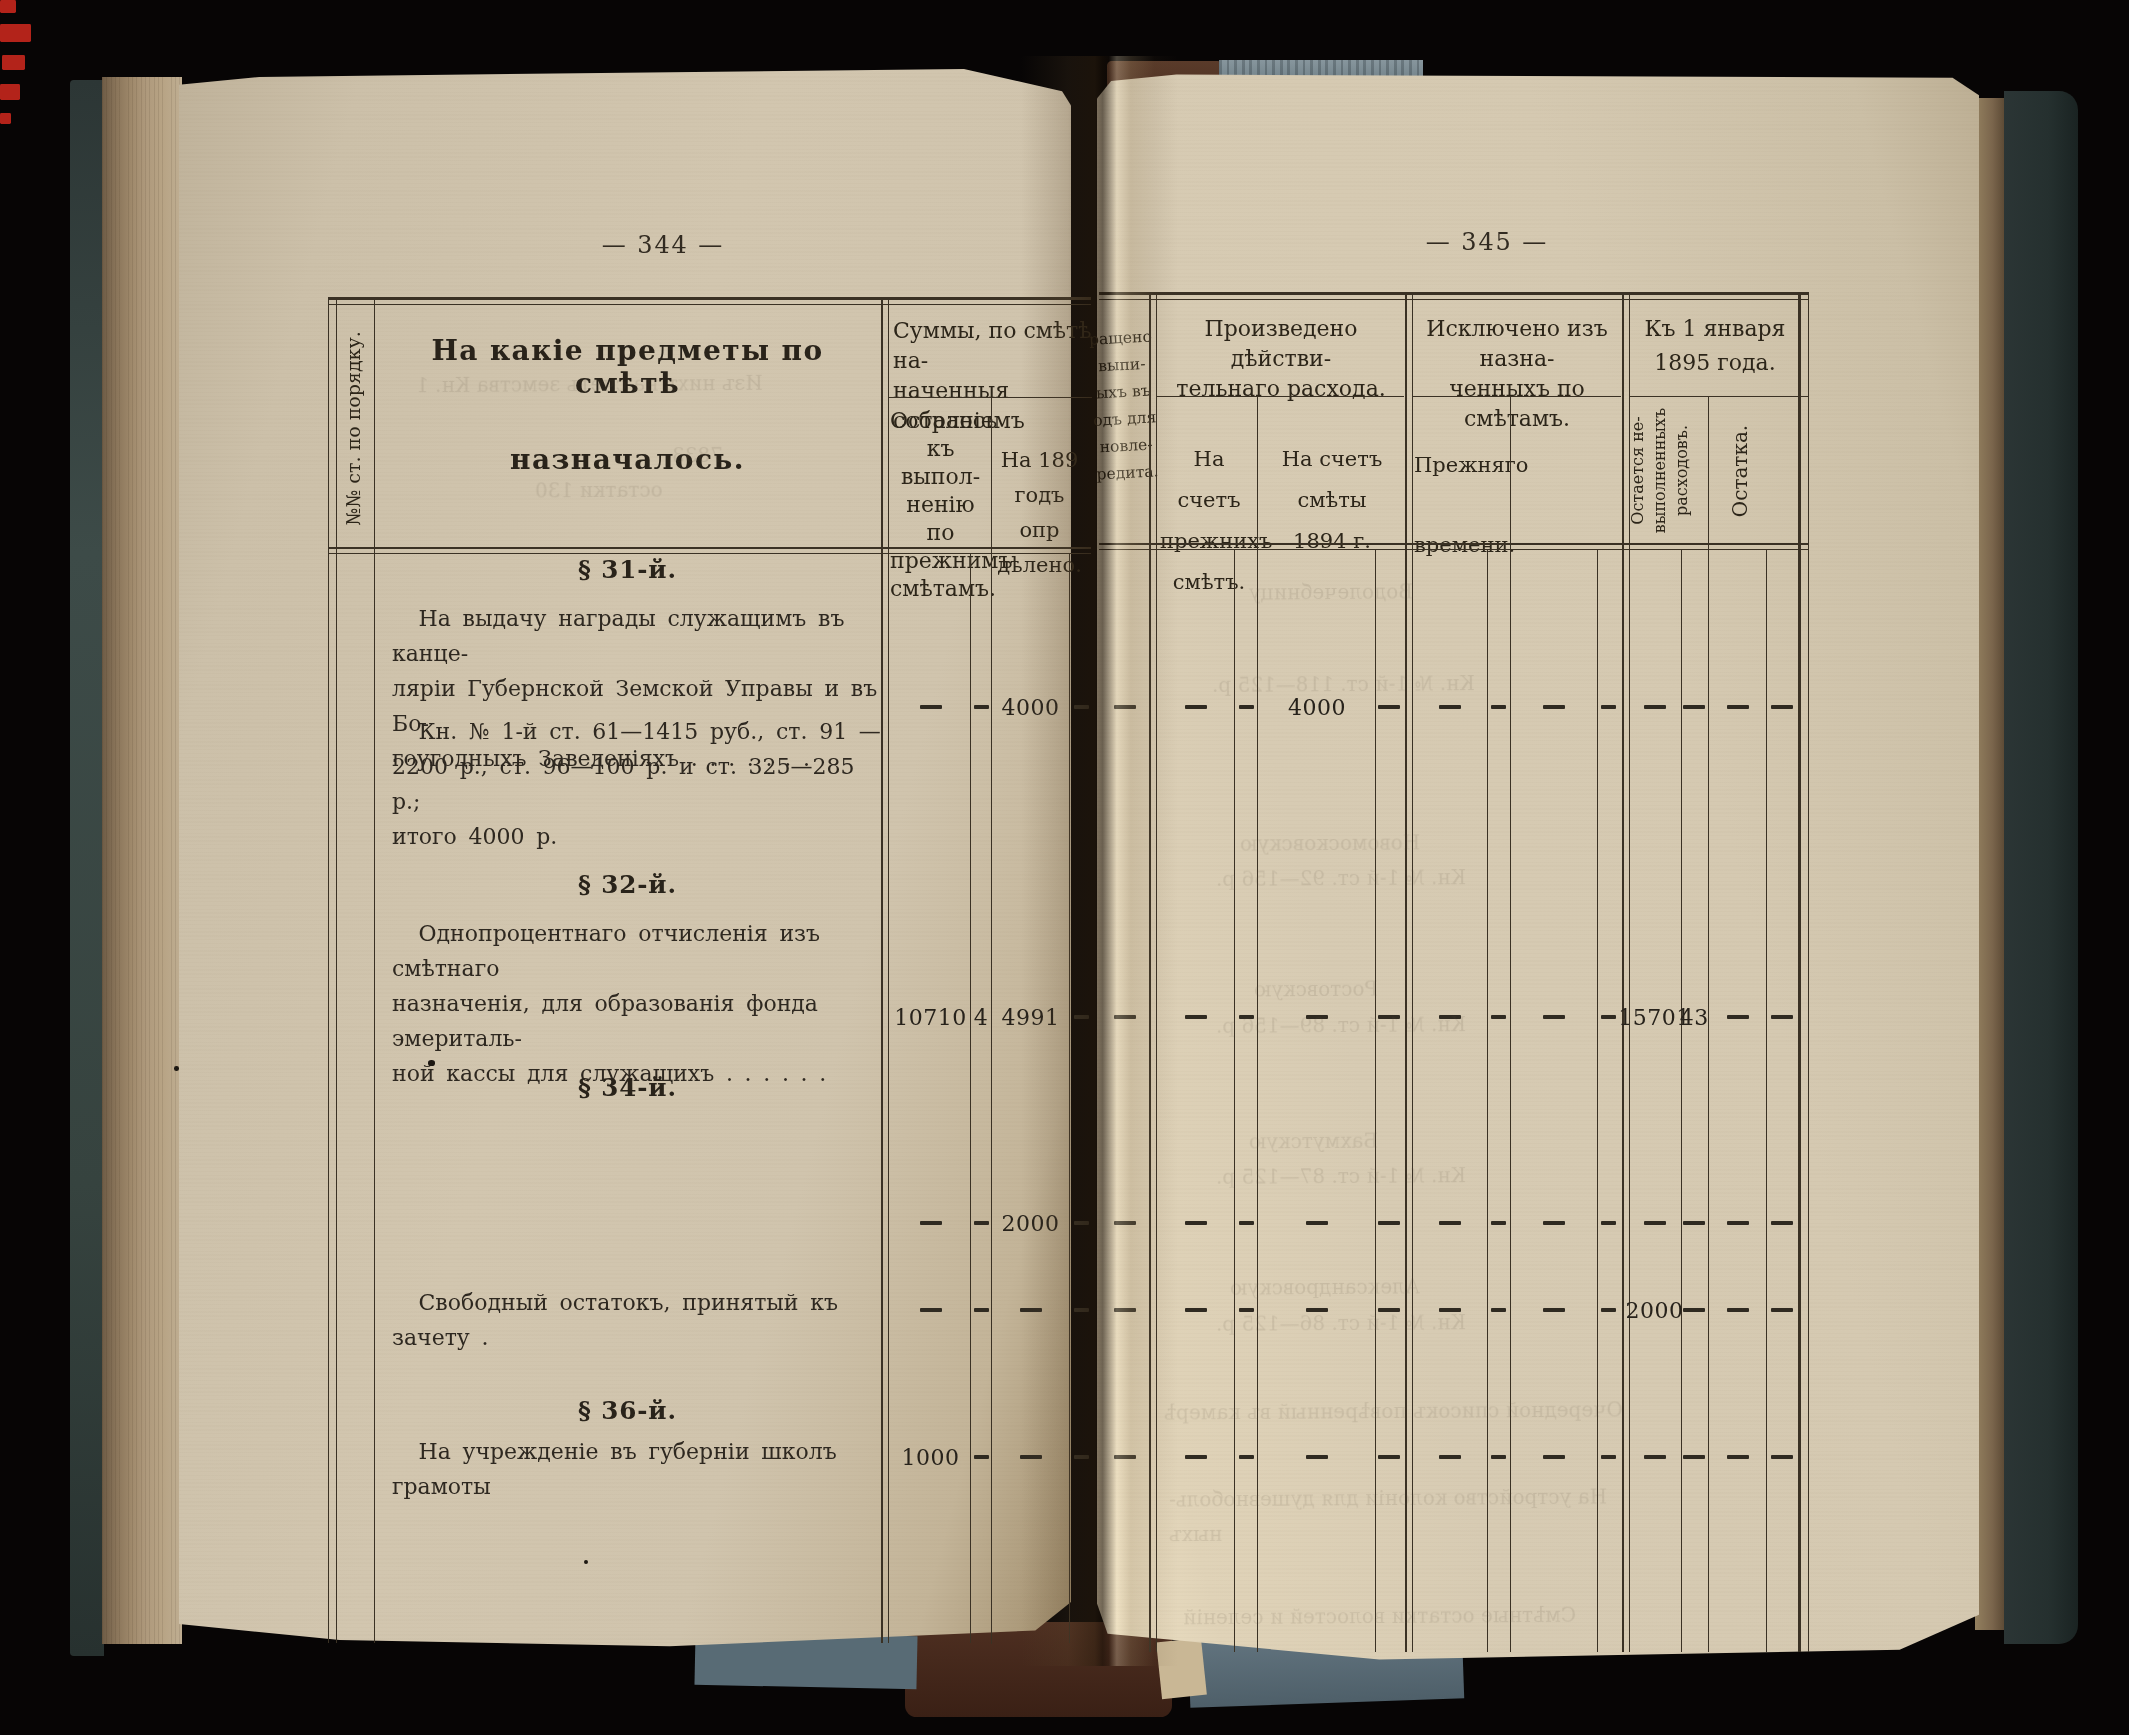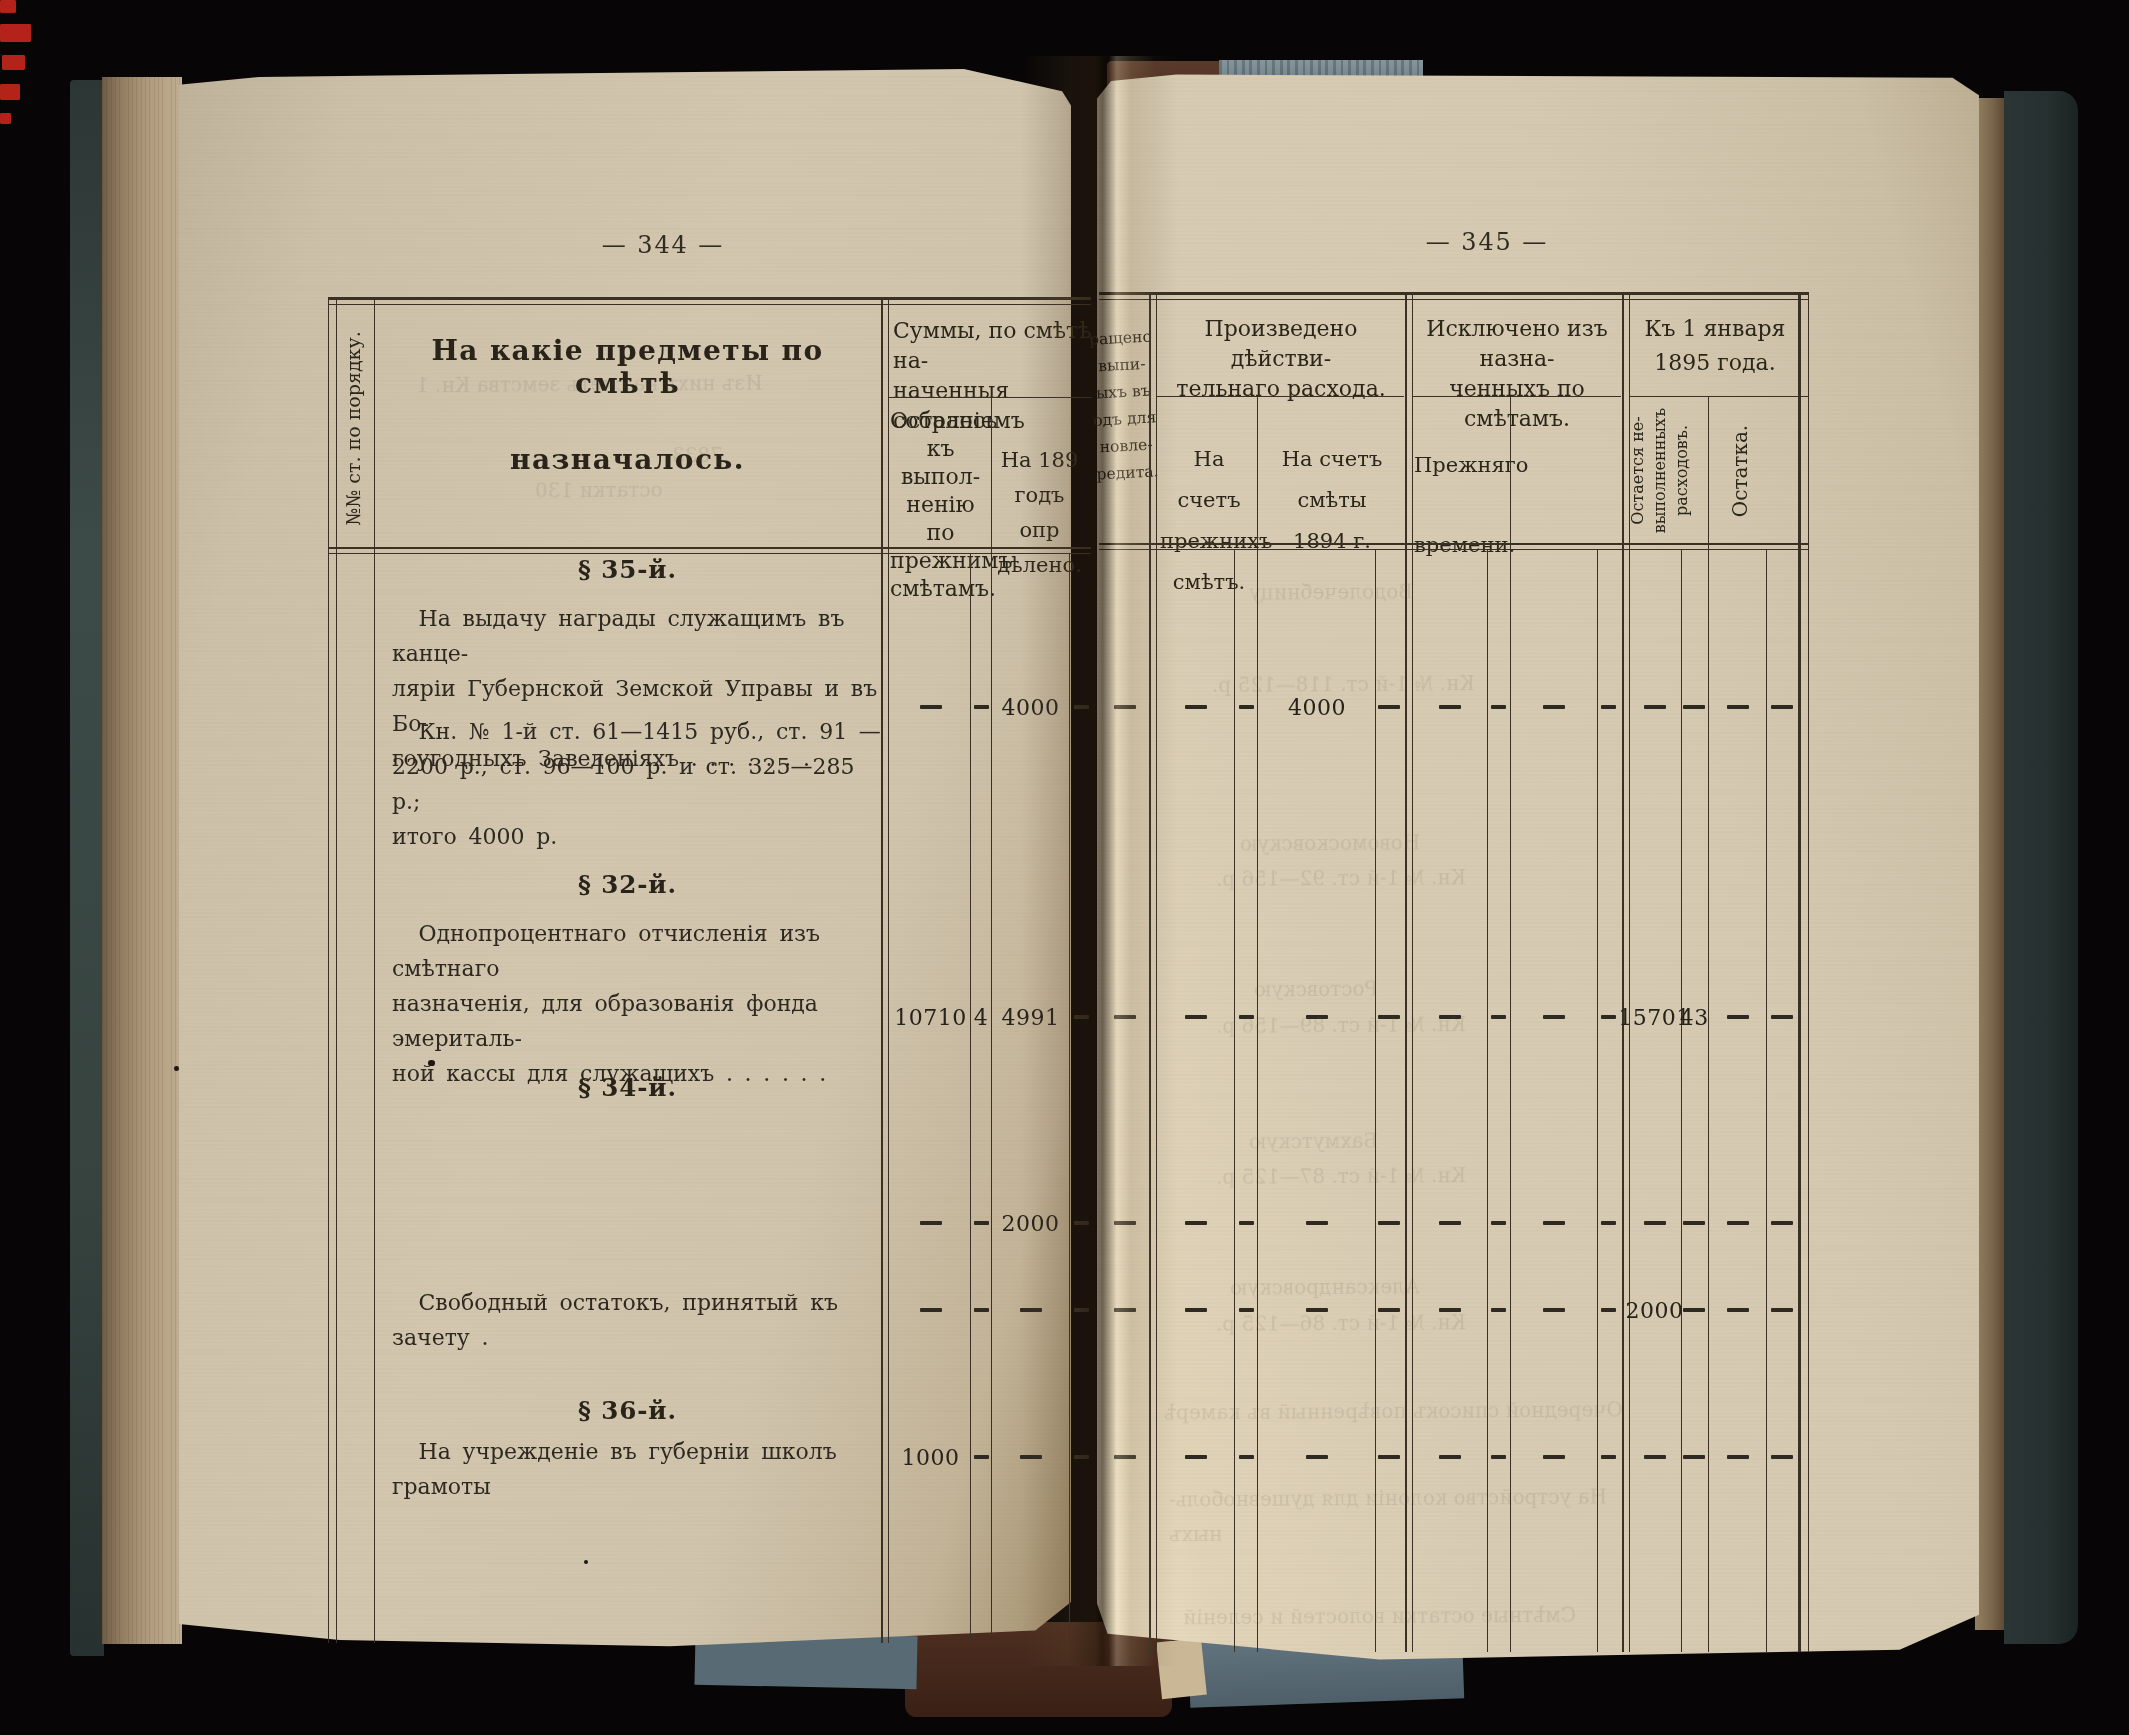--- a/index.html
+++ b/index.html
@@ -175,21 +175,21 @@
       <div class="vline" style="left: 1487px; top: 550px; width: 0.9px; height: 1102px;"></div>
       <div class="vline" style="left: 1510px; top: 397px; width: 0.9px; height: 1255px;"></div>
       <div class="vline" style="left: 1597px; top: 550px; width: 0.9px; height: 1102px;"></div>
       <div class="vline" style="left: 1622px; top: 292px; width: 1.9px; height: 1360px;"></div>
       <div class="vline" style="left: 1629px; top: 292px; width: 0.9px; height: 1360px;"></div>
       <div class="vline" style="left: 1681px; top: 550px; width: 0.9px; height: 1102px;"></div>
       <div class="vline" style="left: 1708px; top: 397px; width: 0.9px; height: 1255px;"></div>
       <div class="vline" style="left: 1766px; top: 550px; width: 0.9px; height: 1102px;"></div>
       <div class="vline" style="left: 1798px; top: 292px; width: 2.8px; height: 1360px;"></div>
       <div class="vline" style="left: 1808px; top: 292px; width: 0.9px; height: 1360px;"></div>
-      <div class="section-title" style="top: 555px;">§ 35-й.</div>
+      <div class="section-title" style="top: 555px;">§ 31-й.</div>
       <div class="entry-text" style="top: 601px;">На выдачу награды служащимъ въ канце-
 ляріи Губернской Земской Управы и въ Бо-
 гоугодныхъ Заведеніяхъ . . . . . . .</div>
       <div class="entry-note entry-text" style="top: 714px;">Кн. № 1-й ст. 61—1415 руб., ст. 91 —
 2200 р., ст. 96—100 р. и ст. 325—285 р.;
 итого 4000 р.</div>
       <div class="value-cell" style="left: 891px; width: 79px; top: 692px;">
         <span class="dash"></span>
       </div>
       <div class="value-cell" style="left: 971px; width: 20px; top: 692px;">

